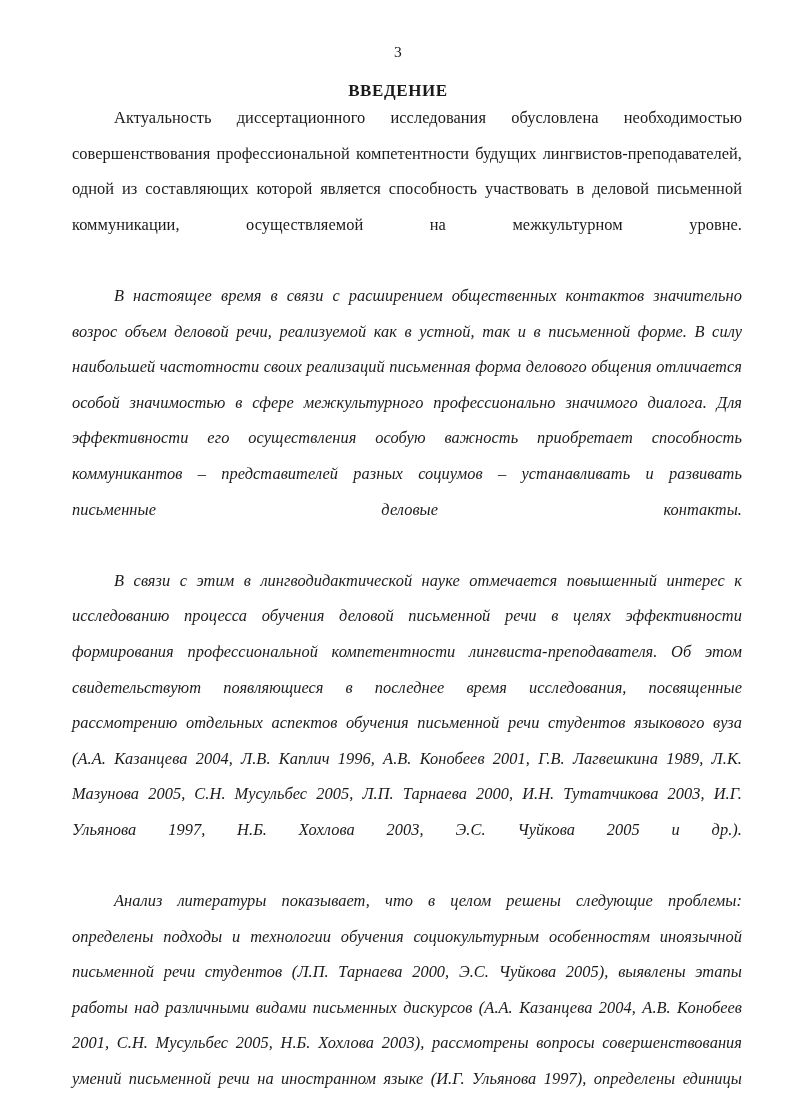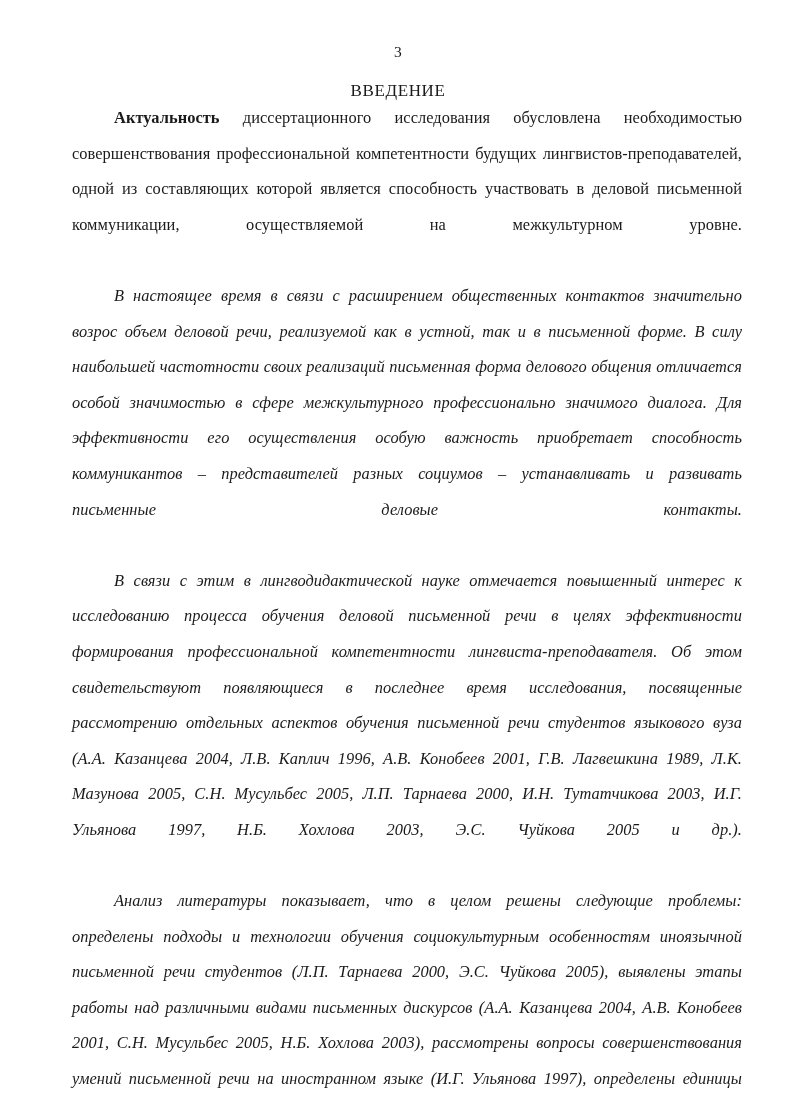--- a/index.html
+++ b/index.html
@@ -31,21 +31,21 @@
     line-height: 1;
     letter-spacing: 0.2px;
   }
   .doc-title {
     position: absolute;
     top: 70px;
     left: 0;
     width: 796px;
     text-align: center;
     font-size: 17px;
-    font-weight: normal;
+    font-weight: bold;
     letter-spacing: 0.6px;
     line-height: 1.2;
   }
   .body-content {
     position: absolute;
     top: 100px;
     left: 72px;
     width: 670px;
   }
   p.para {
@@ -57,21 +57,21 @@
     line-height: 35.6px;
     letter-spacing: 0.05px;
     word-spacing: 0.2px;
     hyphens: manual;
   }
   p.para + p.para {
     margin-top: 0;
     font-style: italic;
   }
   .lead {
-    font-weight: bold;
+    font-weight: normal;
   }
   
   p.para::after {
     content: "";
     display: inline-block;
     width: 100%;
   }
 </style>
 </head>
 <body>

